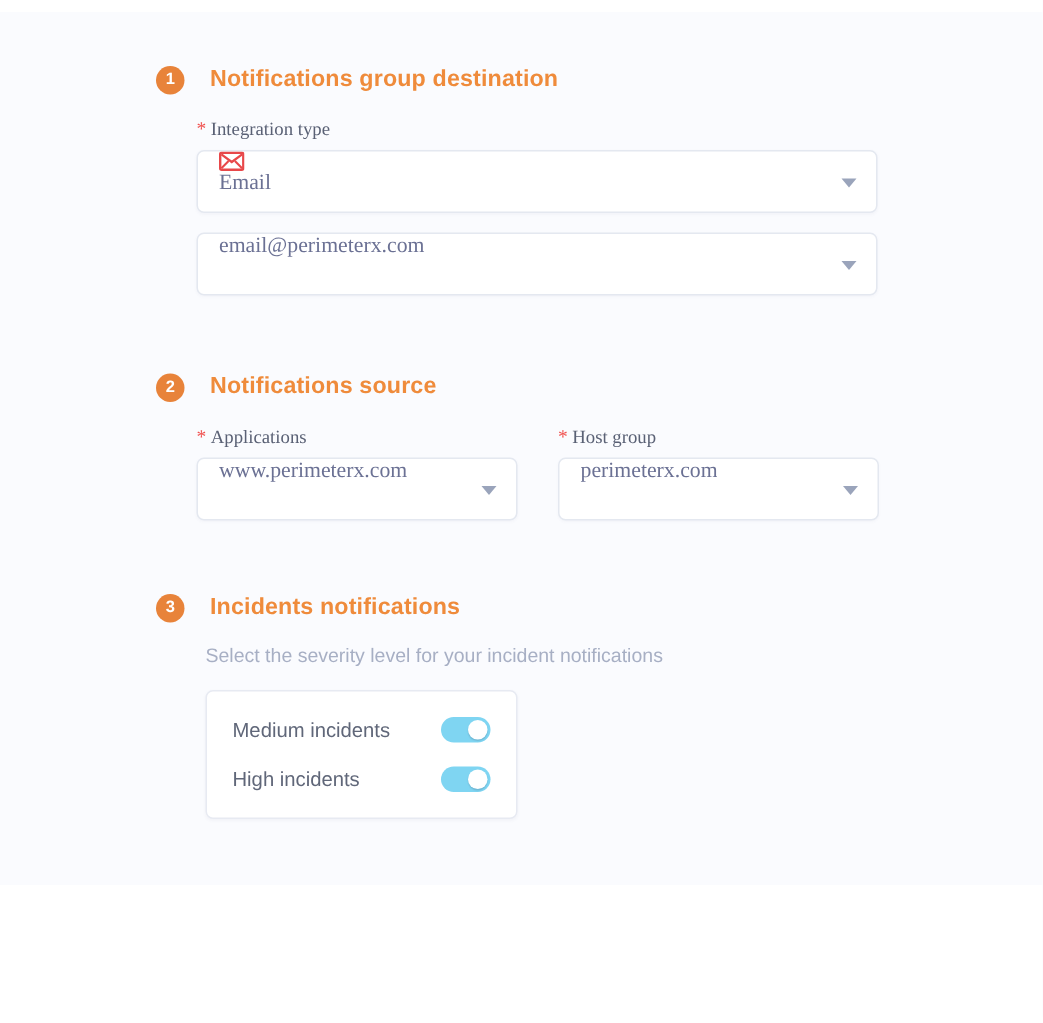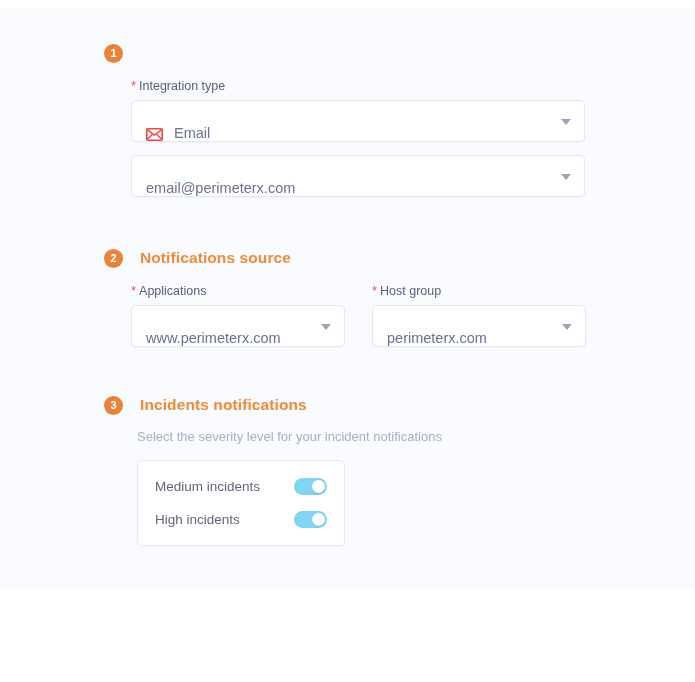--- a/index.html
+++ b/index.html
@@ -68,20 +68,21 @@
     font-size: 13px;
     white-space: nowrap;
     text-align: right;
   }
 
   
   .fields-row {
     display: flex;
     padding-left: 131px;
     margin-top: 13px;
+    font-family: Liberation Serif, serif;
   }
   .field { position: relative; }
   .field + .field { margin-left: 27px; }
 
   .field-label {
     font-size: 12.5px;
     color: #5a6175;
     margin-bottom: 7px;
     white-space: nowrap;
     line-height: 1;
@@ -94,23 +95,24 @@
 
   .select {
     position: relative;
     box-sizing: border-box;
     height: 42px;
     background: #ffffff;
     border: 1px solid #e4e8f0;
     border-radius: 5px;
     box-shadow: 0 1px 2px rgba(90,100,130,0.045);
     display: flex;
-    align-items: flex-end;
+    align-items: flex-start;
     padding: 0 30px 0 14px;
     cursor: pointer;
+    flex-direction: column;
   }
   .select.wide  { width: 454px; }
   .select.half  { width: 214px; }
 
   .select-value {
     font-size: 14.5px;
     color: #6b7194;
     white-space: nowrap;
     overflow: hidden;
     text-overflow: ellipsis;
@@ -183,20 +185,21 @@
   .switch.on .knob { left: 18px; }
 </style>
 </head>
 <body>
 
 <div class="page">
 
   <div class="section" id="section-1">
     <div class="section-head">
       <div class="step-badge">1</div>
+      <div class="section-title">Notifications group destination</div>
     </div>
 
     <div class="fields-row">
       <div class="field">
         <div class="field-label">
           <span class="req">*</span><span>Integration type</span>
         </div>
         <div class="select wide">
           <svg class="mail-icon" viewBox="0 0 17 13">
             <rect x="0.8" y="0.8" width="15.4" height="11.4" rx="1" fill="#ffffff" stroke="#e8484a" stroke-width="1.6"></rect>

